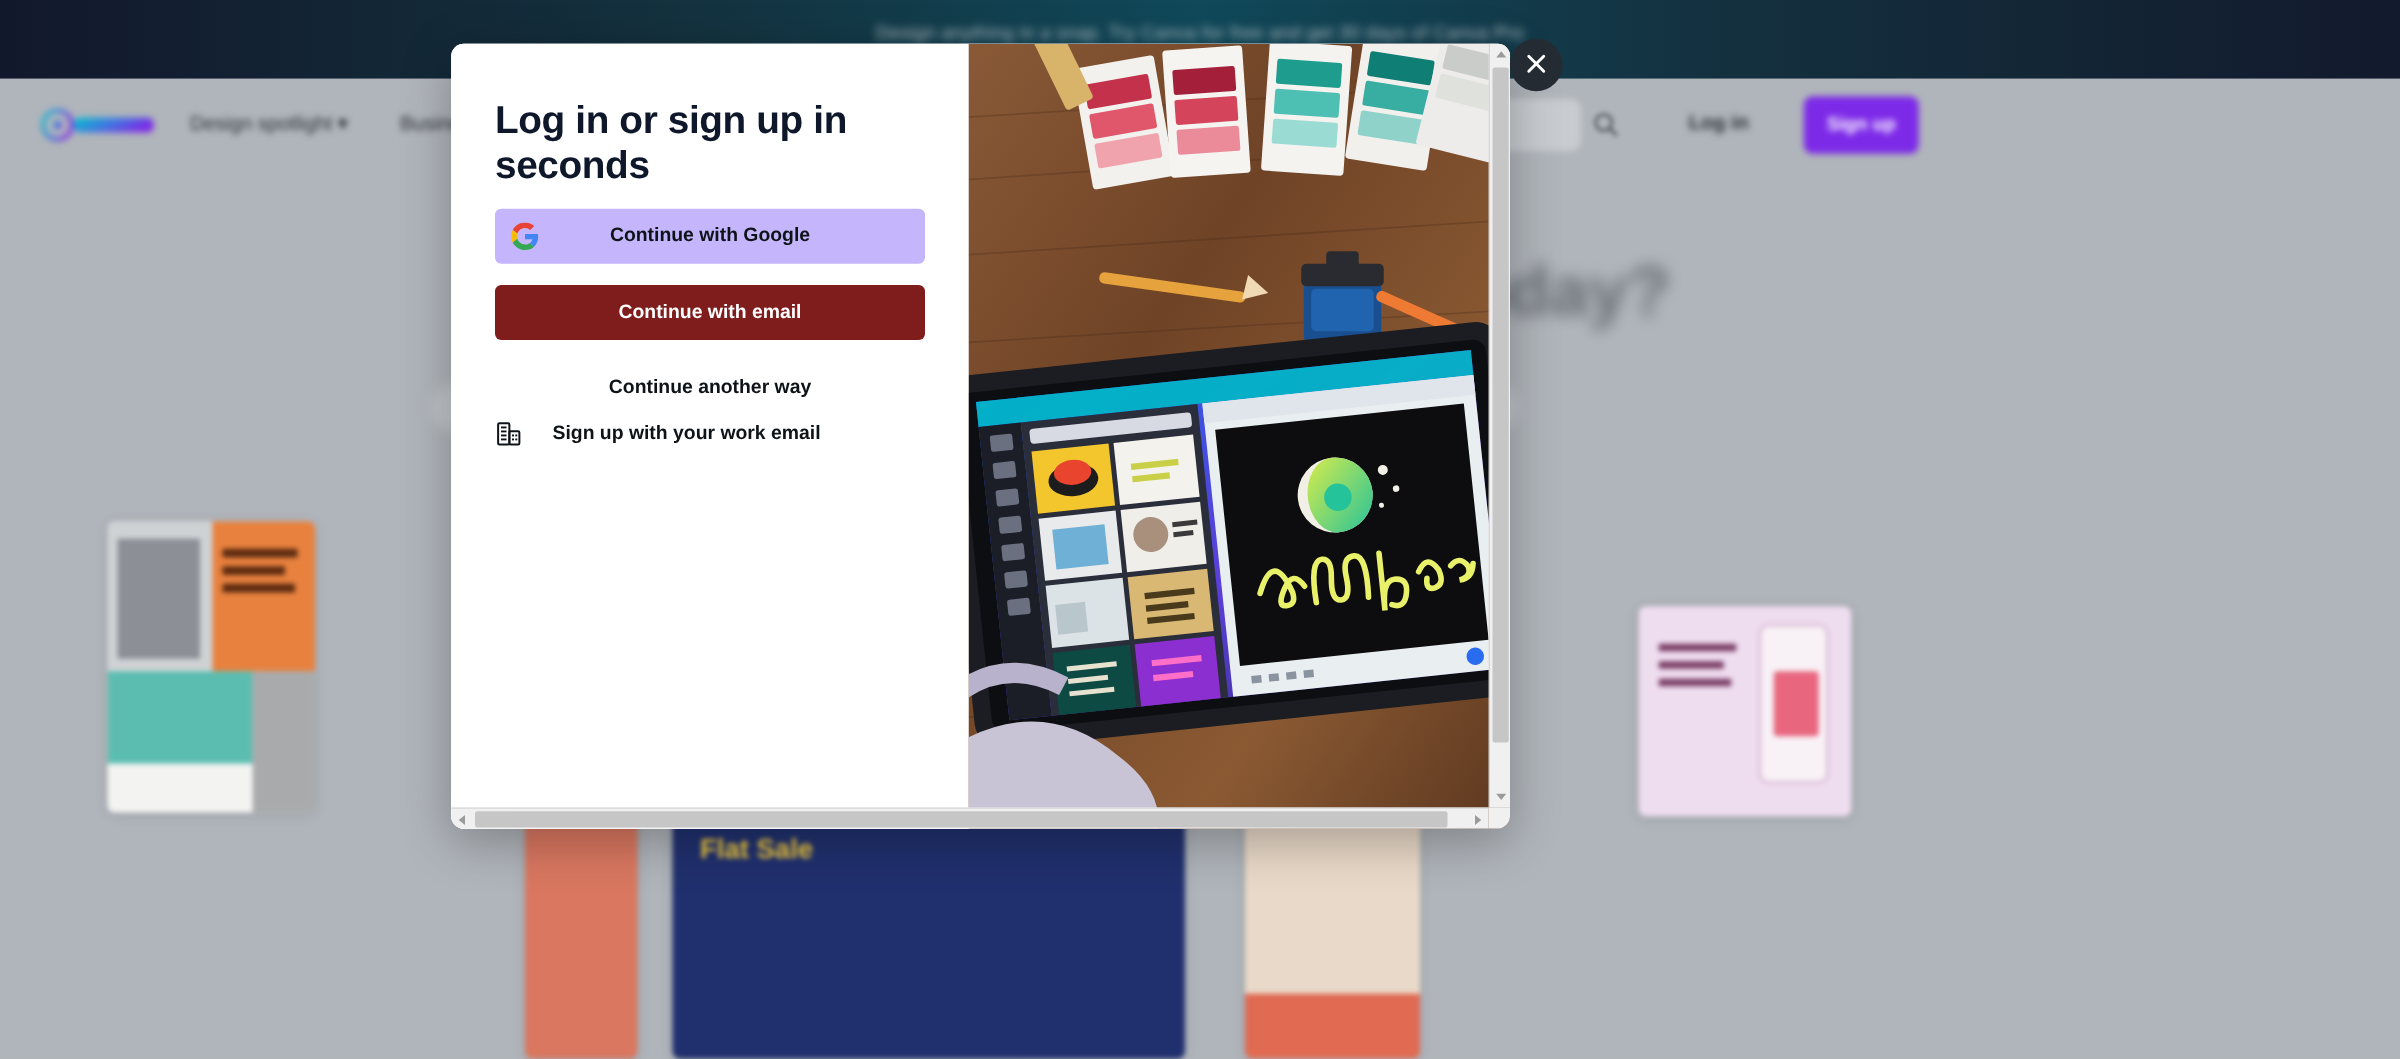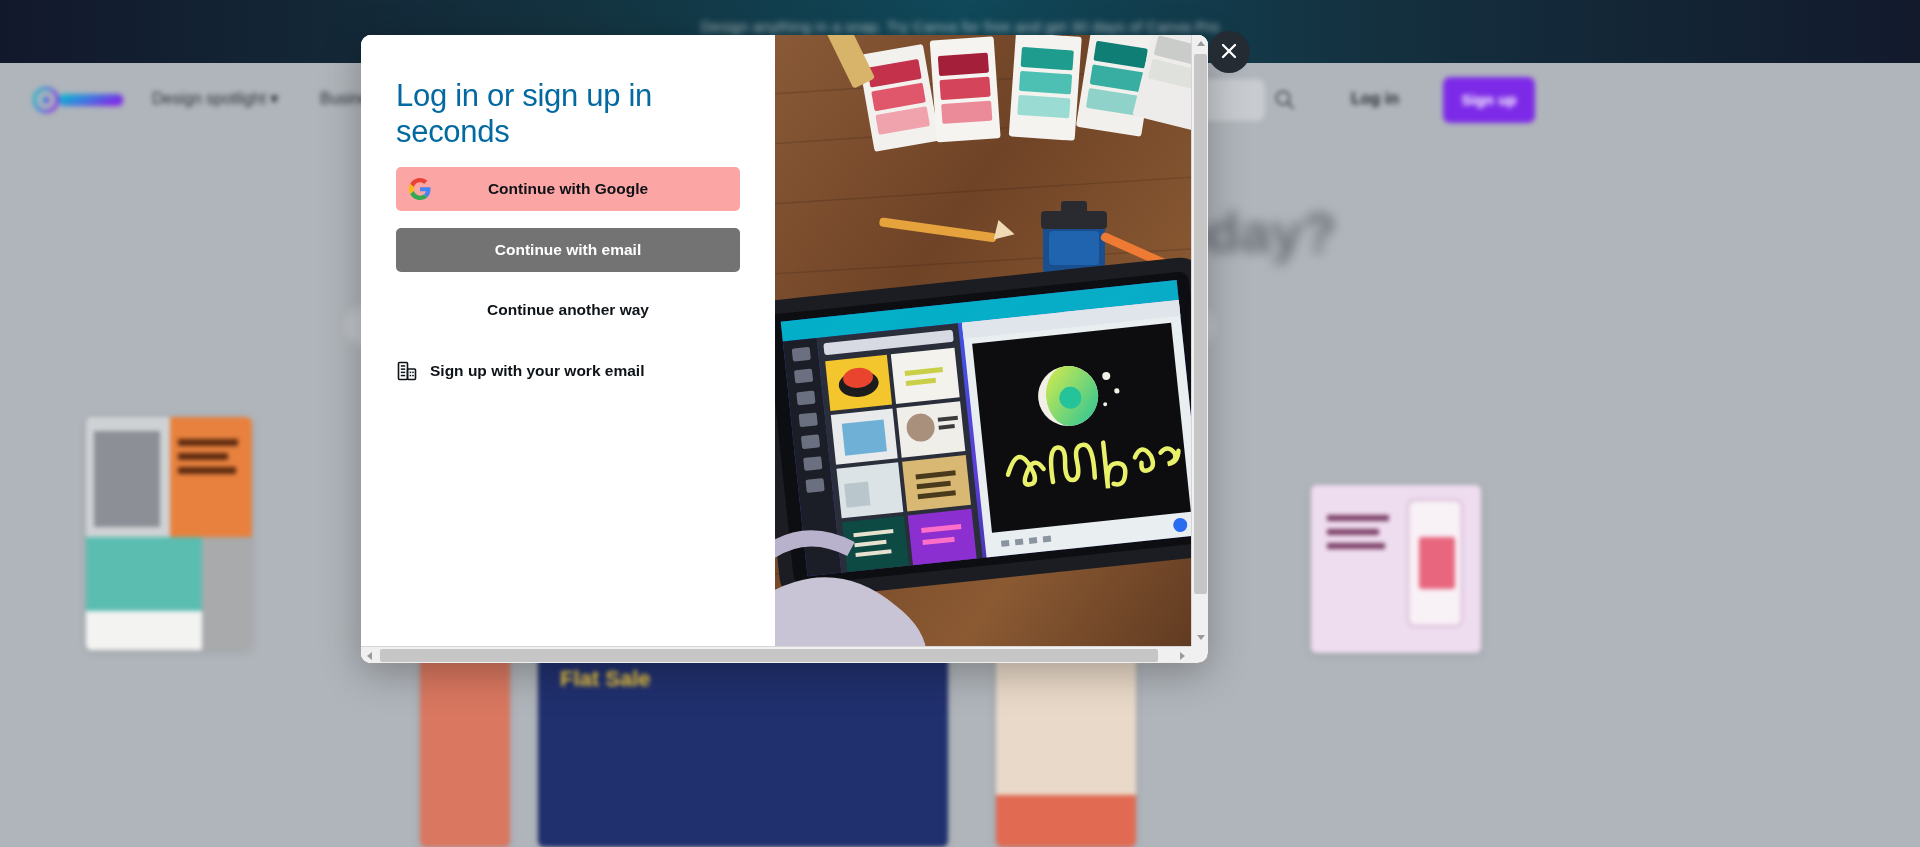--- a/index.html
+++ b/index.html
@@ -146,70 +146,70 @@
     display: flex;
     background: #fff;
   }
   .modal-left {
     width: 414px; flex: 0 0 414px;
     padding: 43px 36px 0 35px;
     background: #fff;
     position: relative;
   }
   .modal-title {
-    font-size: 31px; line-height: 1.16; font-weight: 400;
-    color: #0369a1; letter-spacing: -.3px;
+    font-size: 31px; line-height: 1.16; font-weight: 700;
+    color: #0f172a; letter-spacing: -.3px;
     max-width: 310px;
   }
   .modal-sub {
     margin-top: 23px;
     font-size: 16.5px; line-height: 1.46; color: #52575e;
     max-width: 345px;
   }
   .social-btn {
     margin-top: 17px;
     height: 44px; width: 344px;
-    background: #fca5a5;
+    background: #c4b5fd;
     border: none; border-radius: 5px;
     display: flex; align-items: center;
     cursor: pointer;
     position: relative;
   }
   .social-btn .ic { width: 22px; height: 22px; margin-left: 13px; flex: 0 0 22px; }
   .social-btn .lbl {
     position: absolute; left: 0; right: 0; text-align: center;
     font-size: 15.5px; font-weight: 600; color: #0e1318;
     pointer-events: none;
   }
   .email-btn {
     margin-top: 17px;
     height: 44px; width: 344px;
-    background: #737373;
+    background: #7f1d1d;
     border: none; border-radius: 5px;
     color: #fff; font-size: 15.5px; font-weight: 700;
     cursor: pointer;
     font-family: "Liberation Sans", sans-serif;
   }
   .another-btn {
     margin-top: 18px;
     height: 40px; width: 344px;
     background: transparent; border: none;
     font-size: 15.5px; font-weight: 600; color: #0e1318;
     cursor: pointer;
     font-family: "Liberation Sans", sans-serif;
   }
   .legal {
     margin-top: 18px;
     font-size: 13.2px; line-height: 1.55; color: #555a61;
     width: 330px;
   }
   .legal a { color: #555a61; text-decoration: underline; }
   .work-row {
-    margin-top: 30px;
-    display: flex; align-items: center; gap: 12px;
+    margin-top: 6px;
+    display: flex; align-items: center; gap: 24px;
     cursor: pointer;
   }
   .work-row .wic { width: 22px; height: 22px; flex: 0 0 22px; }
   .work-row .wlbl { font-size: 15.5px; font-weight: 600; color: #0e1318; }
 
   .modal-right {
     flex: 1 1 auto;
     position: relative;
     overflow: hidden;
     background: #6b4a33;

